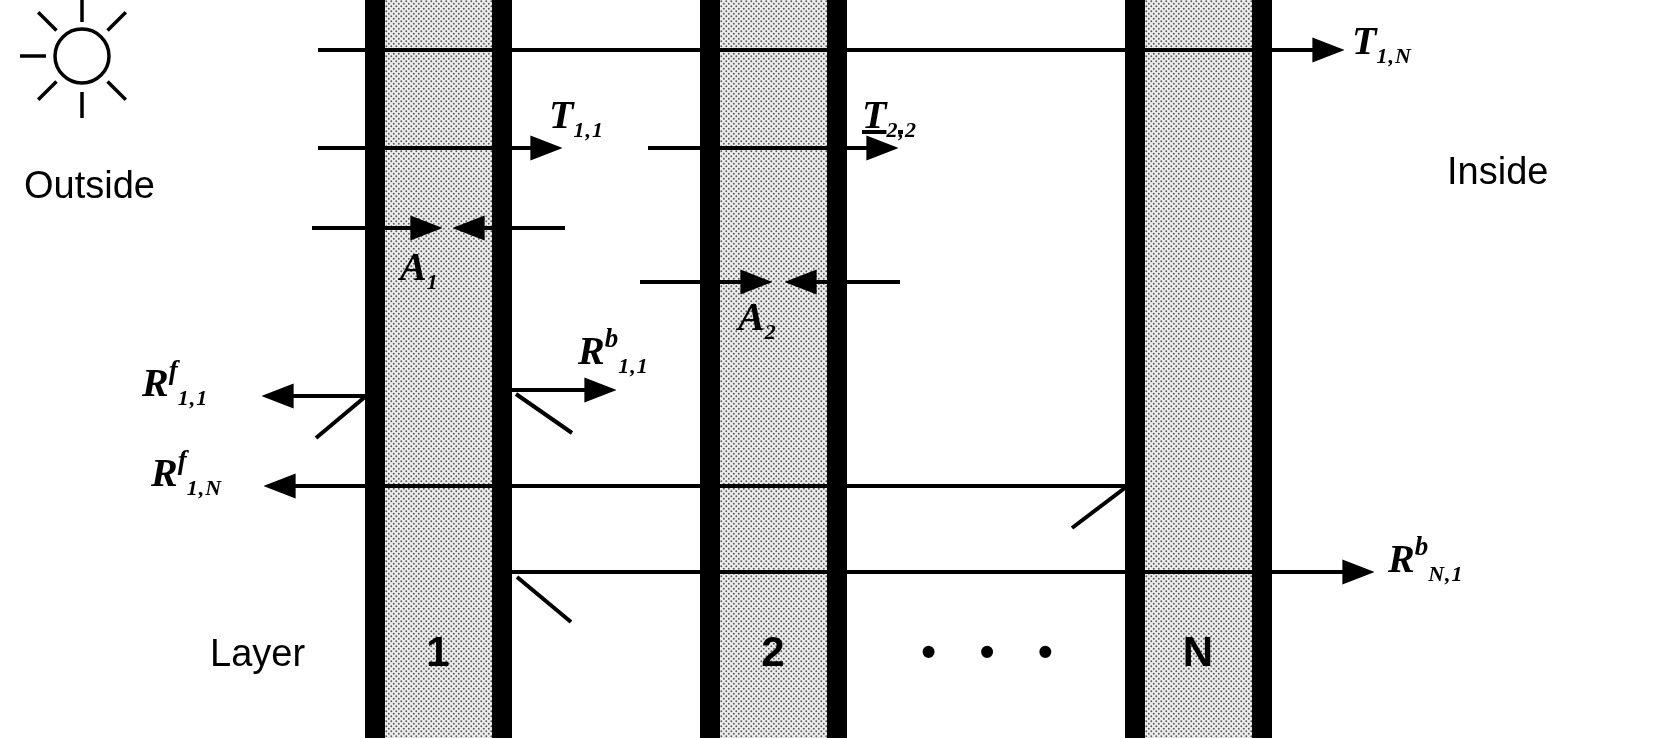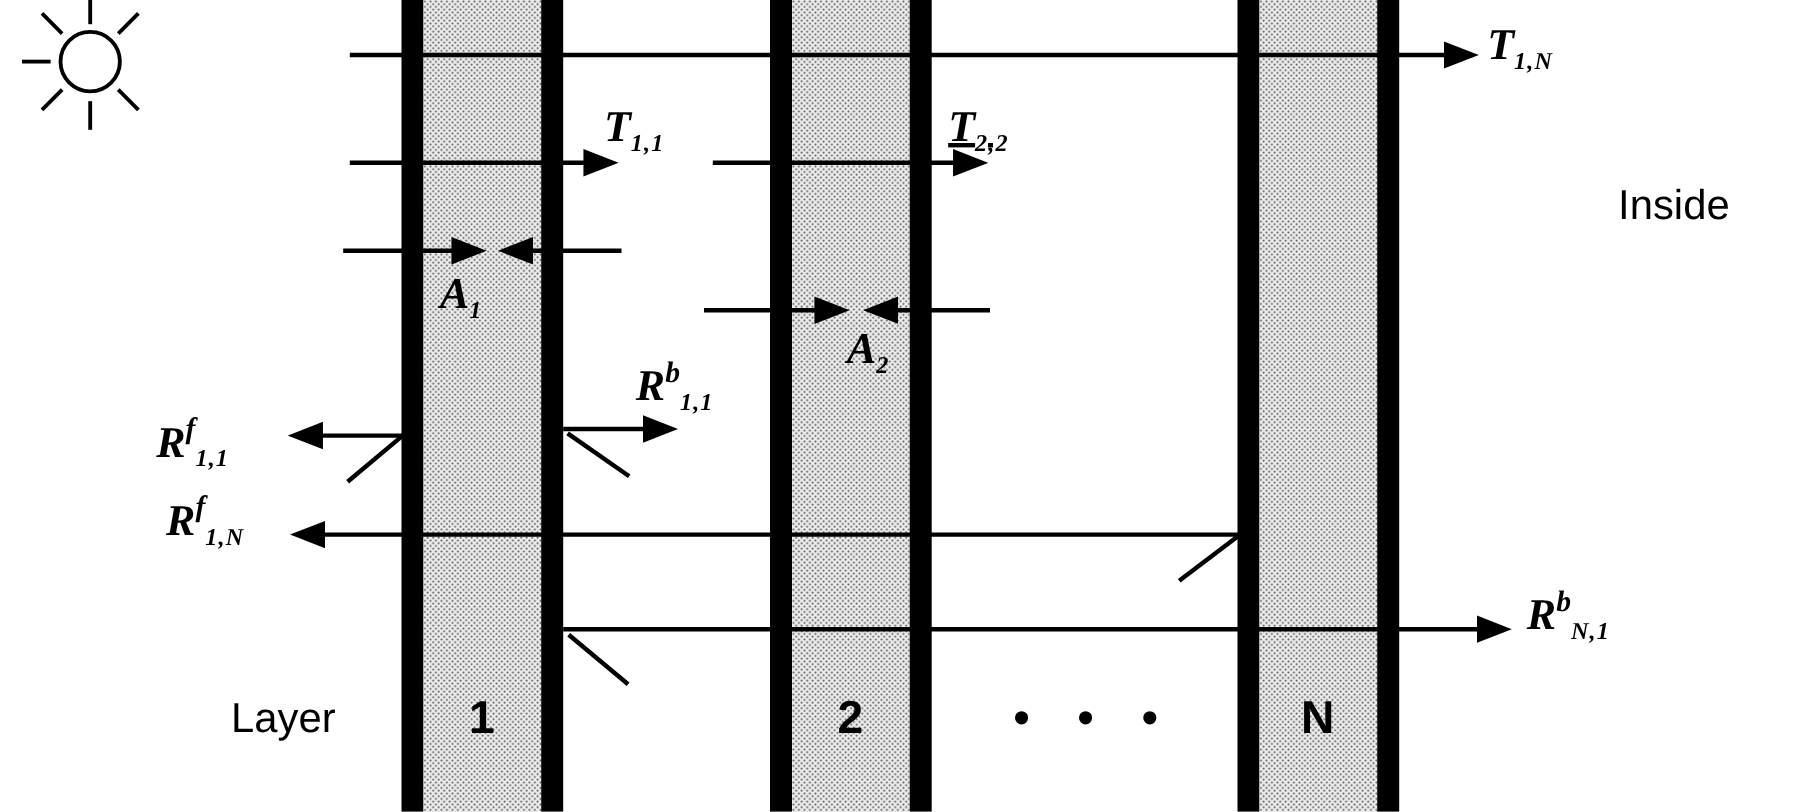--- a/index.html
+++ b/index.html
@@ -109,43 +109,44 @@
       <line x1="516" y1="394" x2="572" y2="433"></line>
 
       <line x1="1130" y1="486" x2="270" y2="486" marker-end="url(#ah)"></line>
       <line x1="1138" y1="478" x2="1072" y2="528"></line>
 
       <line x1="512" y1="572" x2="1368" y2="572" marker-end="url(#ah)"></line>
       <line x1="517" y1="577" x2="571" y2="622"></line>
     </g>
   </svg>
 
-  <div class="lbl sans" style="left:1447px; top:168px;margin-left:24px;">Inside</div>
+  <div class="lbl sans" style="left:24px; top:166px;">Outside</div>
+  <div class="lbl sans" style="left:1447px; top:152px;">Inside</div>
 
   <div class="lbl flux" style="left:1352px; top:20px;">
     <span class="fbase">T</span><span class="fsup"></span><span class="fsub">1,N</span>
   </div>
 
   <div class="lbl flux" style="left:528px; top:94px;margin-left:21px;">
     <span class="fbase">T</span><span class="fsup"></span><span class="fsub">1,1</span>
   </div>
 
   <div class="lbl flux" style="left:862px; top:94px;text-decoration:underline;">
     <span class="fbase">T</span><span class="fsup"></span><span class="fsub">2,2</span>
   </div>
 
   <div class="lbl flux" style="left:400px; top:246px;">
     <span class="fbase">A</span><span class="fsup"></span><span class="fsub">1</span>
   </div>
 
-  <div class="lbl flux" style="left:770px; top:296px;">
+  <div class="lbl flux" style="left:738px; top:296px;">
     <span class="fbase">A</span><span class="fsup"></span><span class="fsub">2</span>
   </div>
 
-  <div class="lbl flux" style="left:142px; top:362px;margin-top:19px;">
+  <div class="lbl flux" style="left:142px; top:362px;">
     <span class="fbase">R</span><span class="fsup">f</span><span class="fsub">1,1</span>
   </div>
 
   <div class="lbl flux" style="left:578px; top:330px;font-style:italic;">
     <span class="fbase">R</span><span class="fsup">b</span><span class="fsub">1,1</span>
   </div>
 
   <div class="lbl flux" style="left:151px; top:452px;">
     <span class="fbase">R</span><span class="fsup">f</span><span class="fsub">1,N</span>
   </div>

